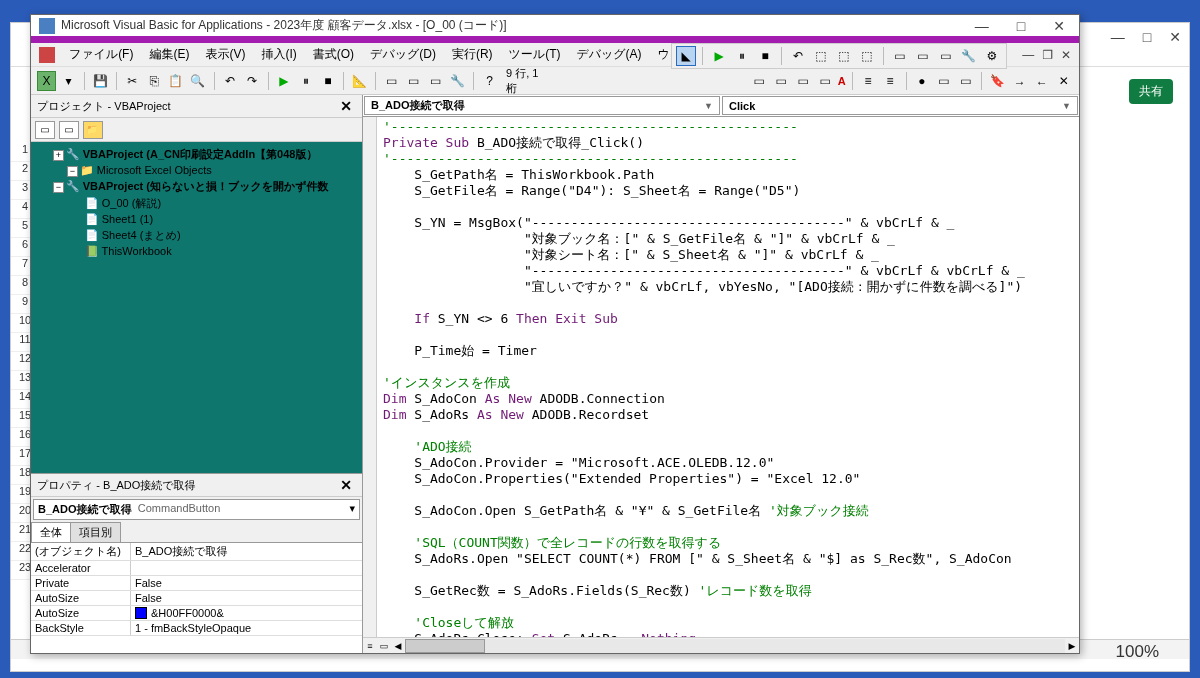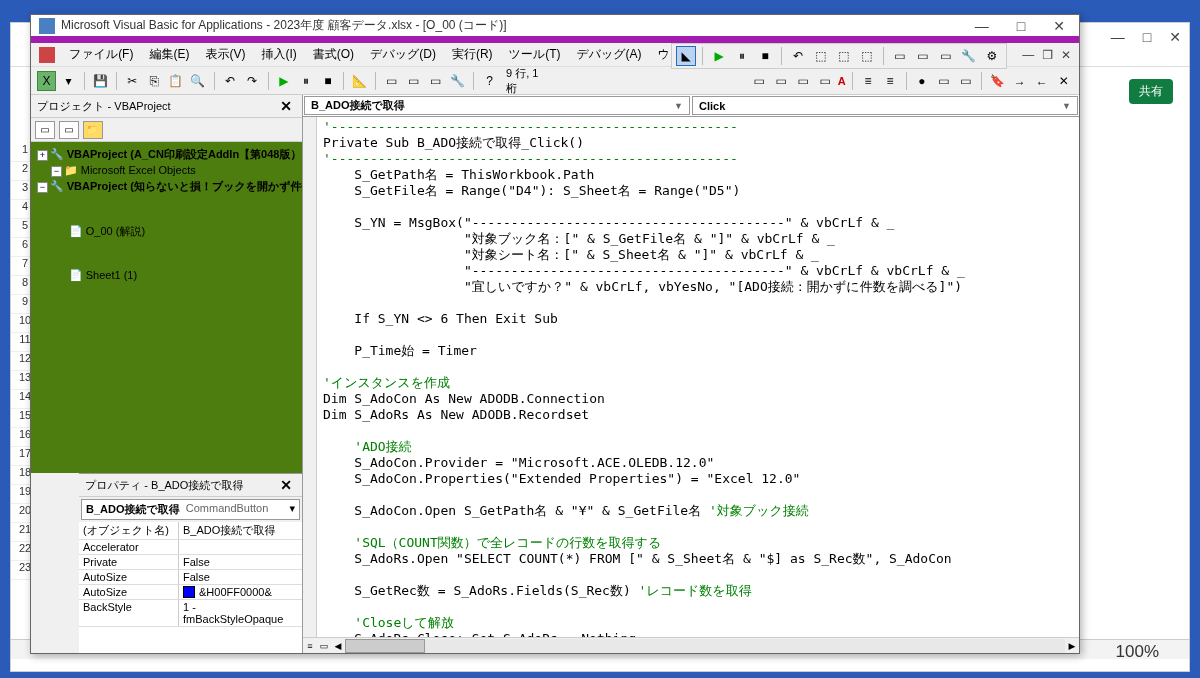--- a/index.html
+++ b/index.html
@@ -25,53 +25,53 @@
 .mdi-btns { margin-left:auto; display:flex; gap:8px; font-size:12px; color:#444; }
 
 .toolbar { height:28px; background:#f0f0f0; border-bottom:1px solid #ccc; display:flex; align-items:center; padding:0 6px; gap:3px; }
 .tbtn { width:20px; height:20px; border:1px solid transparent; background:#f0f0f0; display:inline-flex; align-items:center; justify-content:center; font-size:12px; cursor:pointer; }
 .tbtn.green { background:#6bb36b; border:1px solid #3a8a3a; }
 .tbtn.active { border:1px solid #2a6ac1; background:#b8d4f0; }
 .tsep { width:1px; height:18px; background:#bbb; margin:0 3px; }
 .tlabel { font-size:11px; padding:0 4px; }
 
 .body-area { position:absolute; top:80px; left:0; right:0; bottom:0; display:flex; }
-.left-col { width:272px; display:flex; flex-direction:column; border-right:1px solid #999; }
+.left-col { width:332px; display:flex; flex-direction:column; border-right:1px solid #999; }
 .panel-title { background:#f0f0f0; padding:3px 6px; font-size:11px; border-bottom:1px solid #ccc; display:flex; align-items:center; }
 .panel-close { margin-left:auto; font-weight:bold; cursor:pointer; font-size:14px; padding:0 4px; }
 .proj-toolbar { height:24px; background:#f0f0f0; border-bottom:1px solid #ccc; display:flex; align-items:center; padding:0 4px; gap:4px; }
 .proj-btn { width:20px; height:18px; border:1px solid #999; background:#fff; display:inline-flex; align-items:center; justify-content:center; font-size:10px; }
 .proj-btn.folder { background:#ffd966; }
-.tree { flex:1; background:#4d7c0f; overflow:auto; padding:4px 2px; font-size:11px; }
+.tree { flex:1; background:#0f766e; overflow:auto; padding:4px 18px; font-size:11px; }
 .tree-node { padding:1px 0 1px 4px; white-space:nowrap; cursor:pointer; }
 .tree-box { display:inline-block; width:11px; height:11px; border:1px solid #888; text-align:center; line-height:9px; font-size:9px; margin-right:2px; background:#fff; }
 .tree-vba { color:#000; font-weight:bold; }
 .tree-ind1 { padding-left:18px; }
-.tree-ind2 { padding-left:36px;margin-top:28px; }
-
-.prop-panel { height:180px; border-top:1px solid #999; display:flex; flex-direction:column;margin-left:48px; }
+.tree-ind2 { padding-left:36px; }
+
+.prop-panel { height:180px; border-top:1px solid #999; display:flex; flex-direction:column; }
 .prop-combo { border:1px solid #999; background:#fff; margin:2px; padding:2px 4px; font-size:11px; display:flex; }
 .prop-combo .type { color:#666; margin-left:6px; }
 .prop-combo .arrow { margin-left:auto; }
 .prop-tabs { display:flex; background:#f0f0f0; border-bottom:1px solid #999; }
 .prop-tab { padding:2px 8px; border:1px solid #999; border-bottom:none; background:#fff; font-size:11px; margin-right:-1px; cursor:pointer; }
 .prop-tab.inactive { background:#e0e0e0; }
 .prop-grid { flex:1; background:#fff; overflow:auto; font-size:11px; }
 .prop-row { display:flex; border-bottom:1px solid #ddd; }
 .prop-key { width:100px; padding:1px 4px; border-right:1px solid #ccc; background:#fff; }
 .prop-val { flex:1; padding:1px 4px; display:flex; align-items:center; gap:4px; }
 .color-swatch { width:12px; height:12px; background:#0000ff; border:1px solid #000; display:inline-block; }
 
 .right-col { flex:1; display:flex; flex-direction:column; background:#fff; position:relative; }
 .code-dropdowns { height:22px; display:flex; border-bottom:1px solid #999; }
 .code-dd { flex:1; border:1px solid #999; margin:1px; background:#fff; padding:2px 6px; font-size:11px; font-weight:bold; display:flex; align-items:center; }
 .code-dd .arrow { margin-left:auto; color:#666; font-size:9px; }
 .code-area { flex:1; background:#fff; font-family:"MS Gothic","Consolas",monospace; font-size:13px; line-height:16px; padding:2px 4px 2px 20px; overflow:auto; white-space:pre; position:relative; }
 .code-area .margin-bar { position:absolute; left:0; top:0; bottom:0; width:14px; background:#f0f0f0; border-right:1px solid #ccc; }
-.kw { color:#000000; }
+.kw { color:#701a75; }
 .cm { color:#008000; }
 .code-scrollh { height:16px; background:#f0f0f0; border-top:1px solid #ccc; display:flex; align-items:center; }
 .code-scrollh .tbtn { width:14px; height:14px; font-size:9px; }
 .code-scrollh .track { flex:1; height:14px; background:#e8e8e8; position:relative; }
 .code-scrollh .thumb { position:absolute; left:0; top:0; bottom:0; width:80px; background:#ccc; border:1px solid #999; }
 
 .toolbar-float { position:absolute; left:640px; top:28px; height:26px; display:flex; align-items:center; gap:3px; background:#f0f0f0; padding:0 4px; border:1px solid #ccc; }
 </style>
 </head>
 <body>
@@ -223,32 +223,38 @@
         <span class="proj-btn">▭</span>
         <span class="proj-btn">▭</span>
         <span class="proj-btn folder">📁</span>
       </div>
       <div class="tree">
         <div class="tree-node"><span class="tree-box">+</span>🔧 <span class="tree-vba">VBAProject (A_CN印刷設定AddIn【第048版）</span></div>
         <div class="tree-node tree-ind1"><span class="tree-box">−</span>📁 <span>Microsoft Excel Objects</span></div>
         <div class="tree-node"><span class="tree-box">−</span>🔧 <span class="tree-vba">VBAProject (知らないと損！ブックを開かず件数</span></div>
         <div class="tree-node tree-ind2">📄 <span>O_00 (解説)</span></div>
         <div class="tree-node tree-ind2">📄 <span>Sheet1 (1)</span></div>
+        <div class="tree-node tree-ind2">📄 <span>Sheet4 (まとめ)</span></div>
+        <div class="tree-node tree-ind2">📗 <span>ThisWorkbook</span></div>
       </div>
 
       <div class="prop-panel">
         <div class="panel-title">
           <span>プロパティ - B_ADO接続で取得</span>
           <span class="panel-close">✕</span>
         </div>
         <div class="prop-combo">
           <b>B_ADO接続で取得</b>
           <span class="type">CommandButton</span>
           <span class="arrow">▾</span>
         </div>
+        <div class="prop-tabs">
+          <div class="prop-tab">全体</div>
+          <div class="prop-tab inactive">項目別</div>
+        </div>
         <div class="prop-grid">
           <div class="prop-row">
               <div class="prop-key">(オブジェクト名)</div>
               <div class="prop-val">B_ADO接続で取得</div>
             </div>
           <div class="prop-row">
               <div class="prop-key">Accelerator</div>
               <div class="prop-val"></div>
             </div>
           <div class="prop-row">

